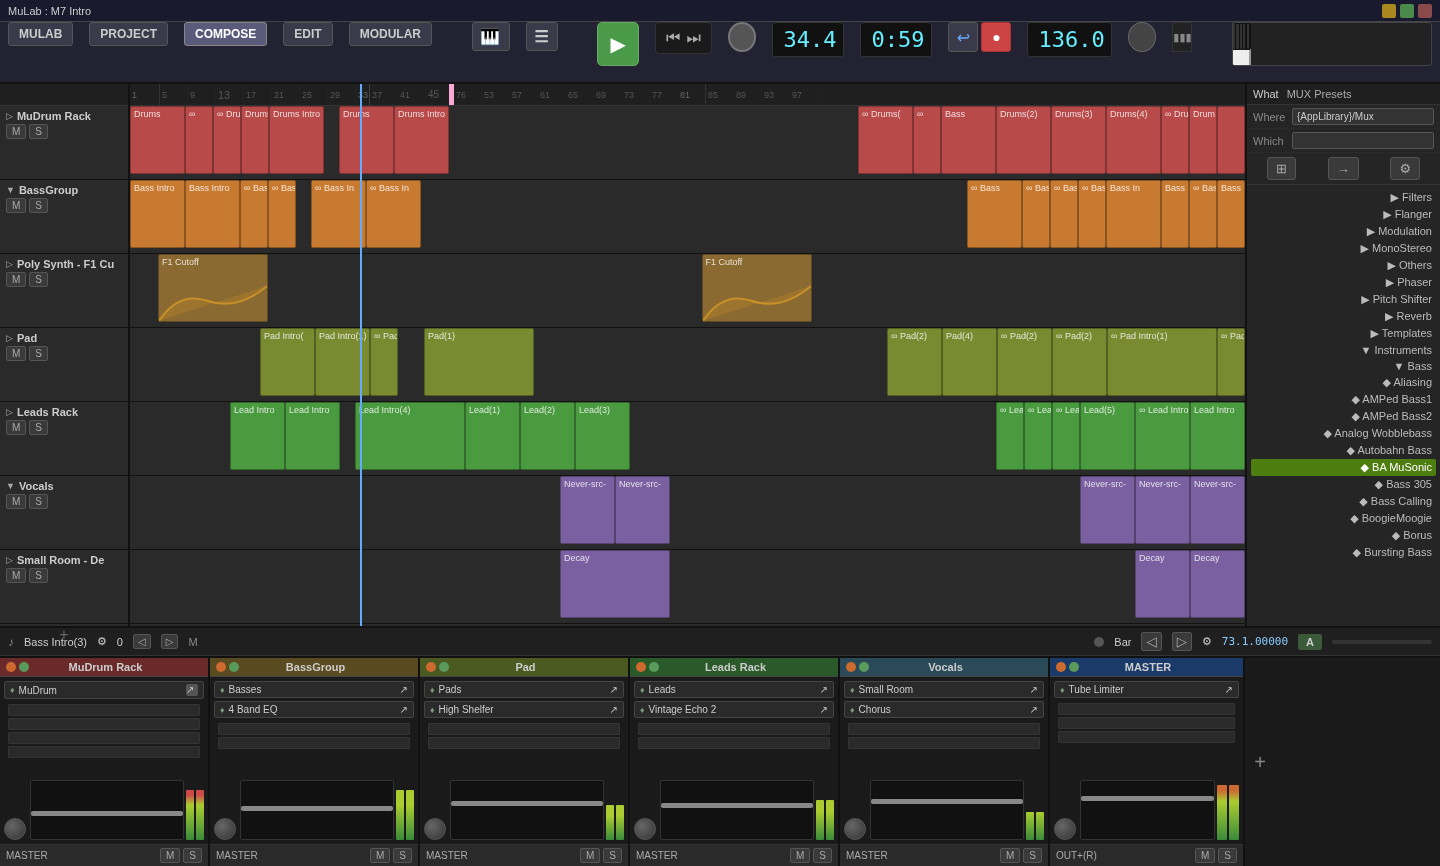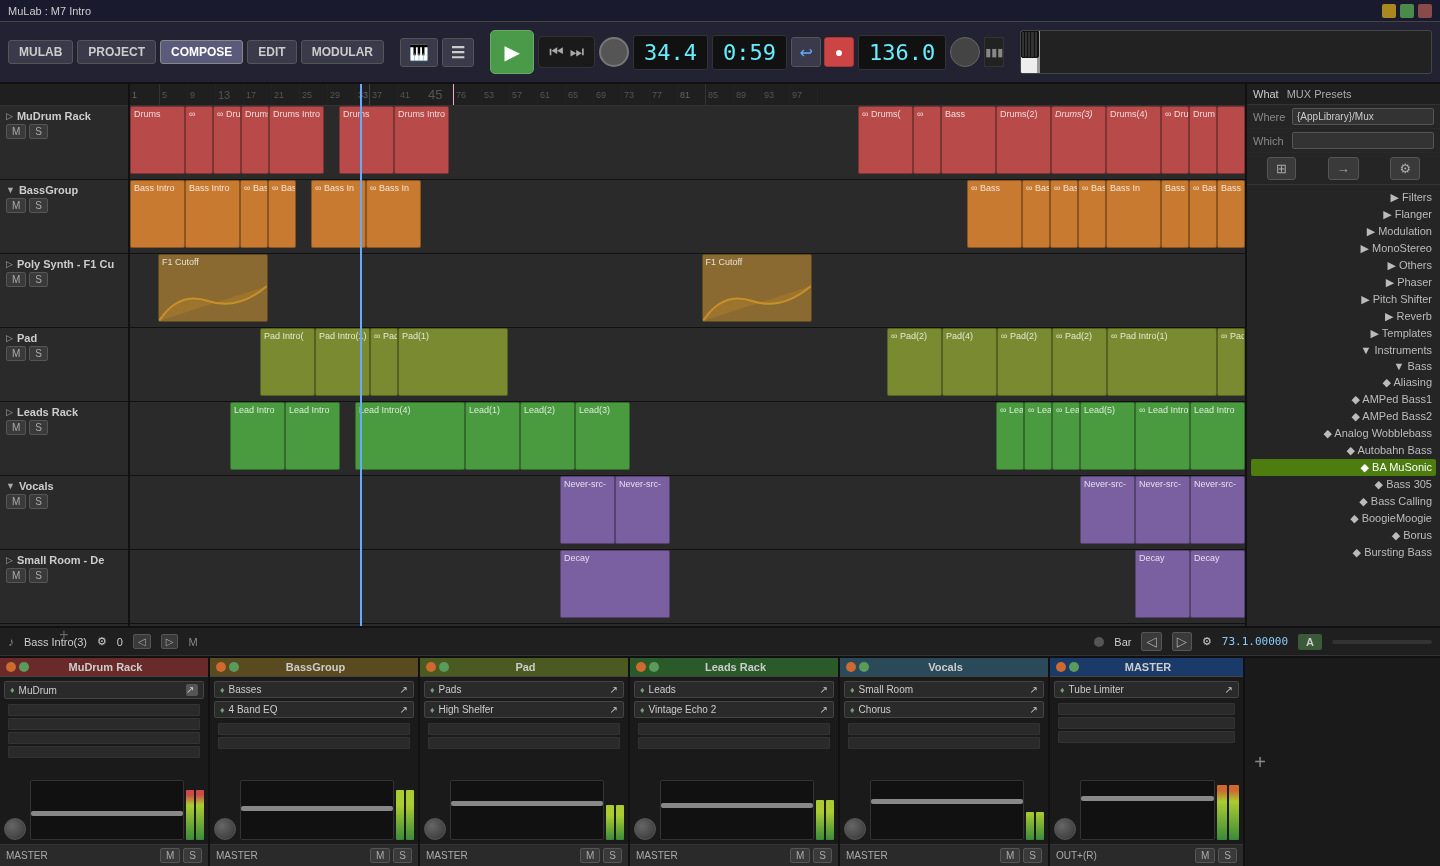--- a/index.html
+++ b/index.html
@@ -13,23 +13,23 @@
       align-items: center;
       padding: 0 8px;
       border-bottom: 1px solid #444;
     }
 
     
     .toolbar {
       background: #222233;
       height: 62px;
       display: flex;
-      align-items: center;
+      align-items: flex-start;
       padding: 0 8px;
-      gap: 4px;
+      gap: 16px;
       border-bottom: 2px solid #111;
     }
     .btn {
       background: #3a3a4a;
       border: 1px solid #555;
       color: #ccc;
       padding: 4px 10px;
       border-radius: 3px;
       cursor: pointer;
       font-size: 12px;
@@ -554,21 +554,21 @@
       <div style="width:28px;border-right:1px solid #222;height:100%;display:flex;align-items:center;padding-left:2px;font-size:9px;color:#555;flex-shrink:0;">5</div>
       <div style="width:28px;border-right:1px solid #222;height:100%;display:flex;align-items:center;padding-left:2px;font-size:9px;color:#555;flex-shrink:0;">9</div>
       <div style="width:28px;border-right:1px solid #222;height:100%;display:flex;align-items:center;padding-left:2px;font-size:11px;color:#555;flex-shrink:0;">13</div>
       <div style="width:28px;border-right:1px solid #222;height:100%;display:flex;align-items:center;padding-left:2px;font-size:9px;color:#555;flex-shrink:0;">17</div>
       <div style="width:28px;border-right:1px solid #222;height:100%;display:flex;align-items:center;padding-left:2px;font-size:9px;color:#555;flex-shrink:0;">21</div>
       <div style="width:28px;border-right:1px solid #222;height:100%;display:flex;align-items:center;padding-left:2px;font-size:9px;color:#555;flex-shrink:0;">25</div>
       <div style="width:28px;border-right:1px solid #222;height:100%;display:flex;align-items:center;padding-left:2px;font-size:9px;color:#555;flex-shrink:0;">29</div>
       <div style="width:14px;border-right:1px solid #444;height:100%;display:flex;align-items:center;padding-left:2px;font-size:9px;color:#666;flex-shrink:0;">33</div>
       <div style="width:28px;border-right:1px solid #222;height:100%;display:flex;align-items:center;padding-left:2px;font-size:9px;color:#555;flex-shrink:0;">37</div>
       <div style="width:28px;border-right:1px solid #222;height:100%;display:flex;align-items:center;padding-left:2px;font-size:9px;color:#555;flex-shrink:0;">41</div>
-      <div style="width:28px;border-right:1px solid #f9a8d4;height:100%;display:flex;align-items:center;padding-left:2px;font-size:13px;color:#555;flex-shrink:0;">45</div>
+      <div style="width:28px;border-right:5px solid #f9a8d4;height:100%;display:flex;align-items:center;padding-left:2px;font-size:10px;color:#555;flex-shrink:0;">45</div>
       <div style="width:28px;border-right:1px solid #222;height:100%;display:flex;align-items:center;padding-left:2px;font-size:9px;color:#555;flex-shrink:0;">76</div>
       <div style="width:28px;border-right:1px solid #222;height:100%;display:flex;align-items:center;padding-left:2px;font-size:9px;color:#555;flex-shrink:0;">53</div>
       <div style="width:28px;border-right:1px solid #222;height:100%;display:flex;align-items:center;padding-left:2px;font-size:9px;color:#555;flex-shrink:0;">57</div>
       <div style="width:28px;border-right:1px solid #222;height:100%;display:flex;align-items:center;padding-left:2px;font-size:9px;color:#555;flex-shrink:0;">61</div>
       <div style="width:28px;border-right:1px solid #222;height:100%;display:flex;align-items:center;padding-left:2px;font-size:9px;color:#555;flex-shrink:0;">65</div>
       <div style="width:28px;border-right:1px solid #222;height:100%;display:flex;align-items:center;padding-left:2px;font-size:9px;color:#555;flex-shrink:0;">69</div>
       <div style="width:28px;border-right:1px solid #222;height:100%;display:flex;align-items:center;padding-left:2px;font-size:9px;color:#555;flex-shrink:0;">73</div>
       <div style="width:28px;border-right:1px solid #222;height:100%;display:flex;align-items:center;padding-left:2px;font-size:9px;color:#555;flex-shrink:0;">77</div>
       <div style="width:28px;border-right:1px solid #333;height:100%;display:flex;align-items:center;padding-left:2px;font-size:9px;color:#666;flex-shrink:0;">81</div>
       <div style="width:28px;border-right:1px solid #222;height:100%;display:flex;align-items:center;padding-left:2px;font-size:9px;color:#555;flex-shrink:0;">85</div>
@@ -610,21 +610,21 @@
           </div>
         <div class="clip clip-red" style="width:28px;">
             <div class="clip-label">∞</div>
           </div>
         <div class="clip clip-red" style="width:55px;">
             <div class="clip-label">Bass</div>
           </div>
         <div class="clip clip-red" style="width:55px;">
             <div class="clip-label">Drums(2)</div>
           </div>
-        <div class="clip clip-red" style="width:55px;font-style:italic;">
+        <div class="clip clip-red" style="width:55px;">
             <div class="clip-label">Drums(3)</div>
           </div>
         <div class="clip clip-red" style="width:55px;">
             <div class="clip-label">Drums(4)</div>
           </div>
         <div class="clip clip-red" style="width:28px;">
             <div class="clip-label">∞ Dru</div>
           </div>
         <div class="clip clip-red" style="width:28px;">
             <div class="clip-label">Drum</div>
@@ -702,21 +702,21 @@
         <div style="width:130px;background:#2a2a2a;"></div>
         <div class="clip clip-olive" style="width:55px;">
             <div class="clip-label">Pad Intro(</div>
           </div>
         <div class="clip clip-olive" style="width:55px;">
             <div class="clip-label">Pad Intro(1)</div>
           </div>
         <div class="clip clip-olive" style="width:28px;">
             <div class="clip-label">∞ Pad Int</div>
           </div>
-        <div class="clip clip-olive" style="width:110px;">
+        <div class="clip clip-olive" style="width:110px;margin-left:26px;">
             <div class="clip-label">Pad(1)</div>
           </div>
         <div style="flex:1;background:#2a2a2a;"></div>
         <div class="clip clip-olive" style="width:55px;">
             <div class="clip-label">∞ Pad(2)</div>
           </div>
         <div class="clip clip-olive" style="width:55px;">
             <div class="clip-label">Pad(4)</div>
           </div>
         <div class="clip clip-olive" style="width:55px;">

